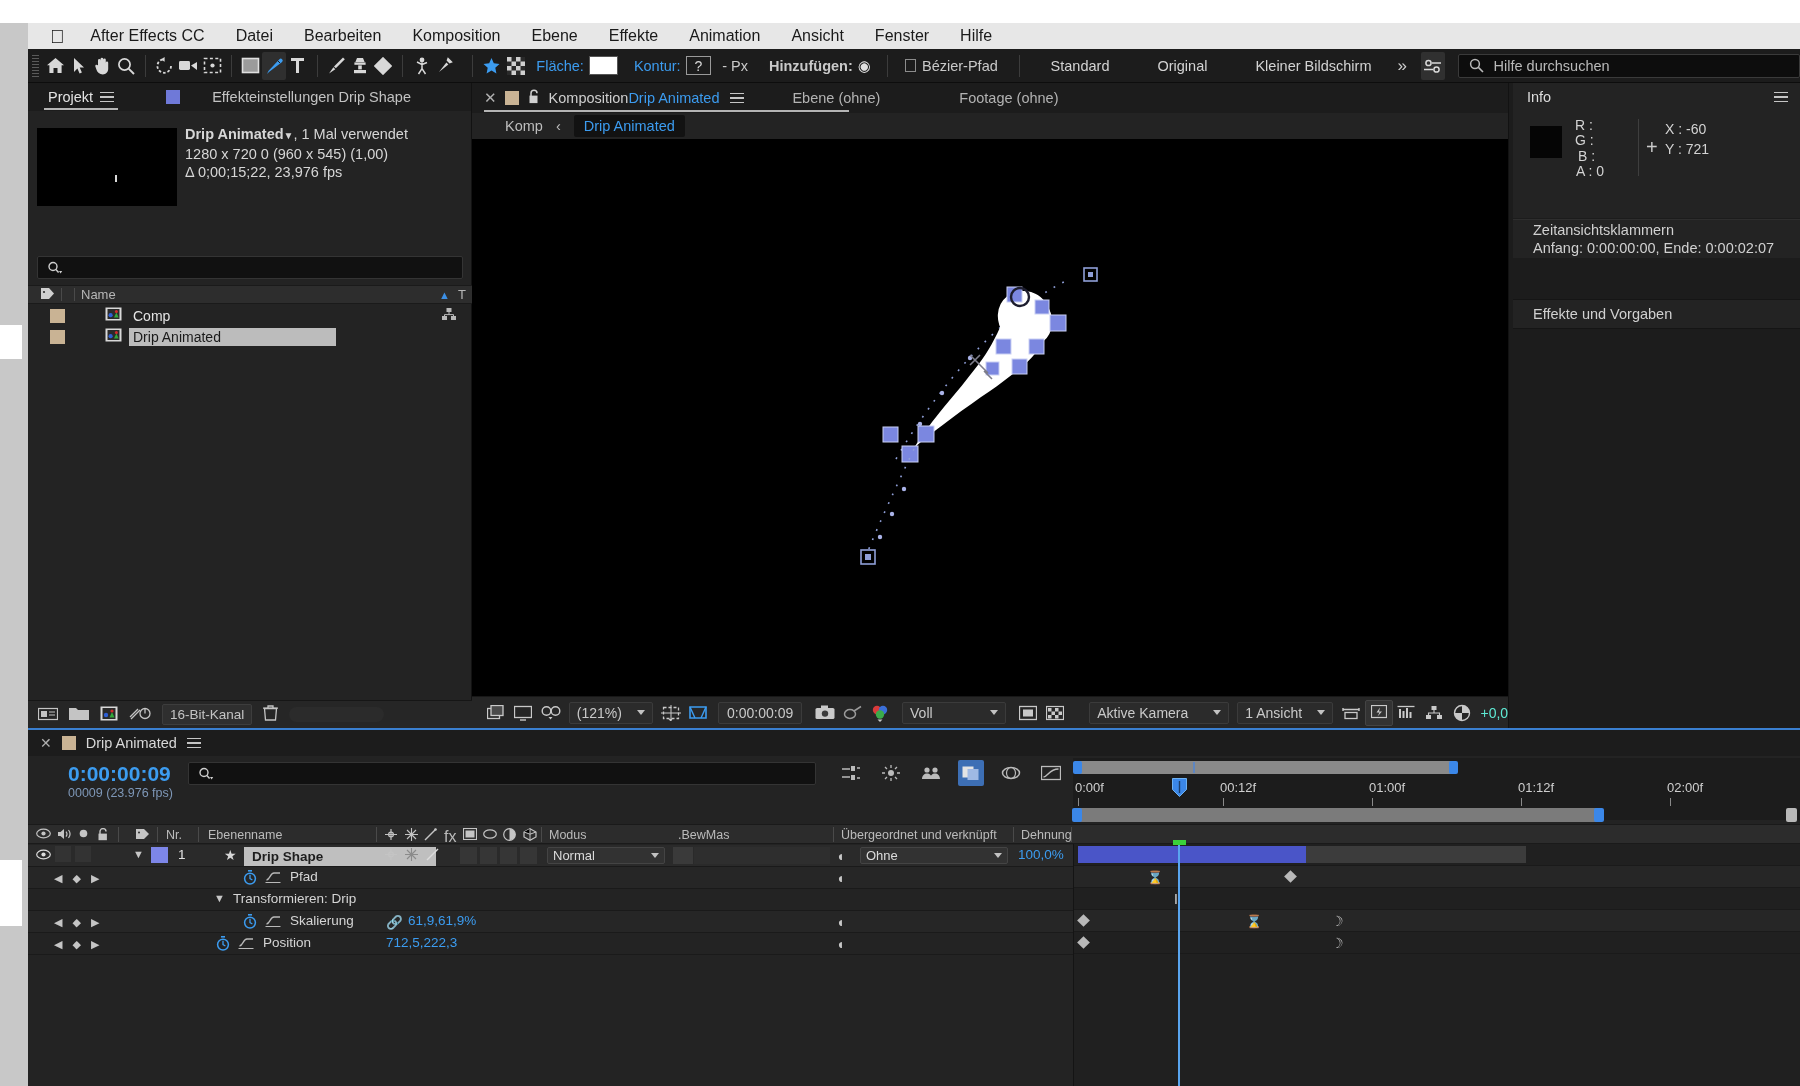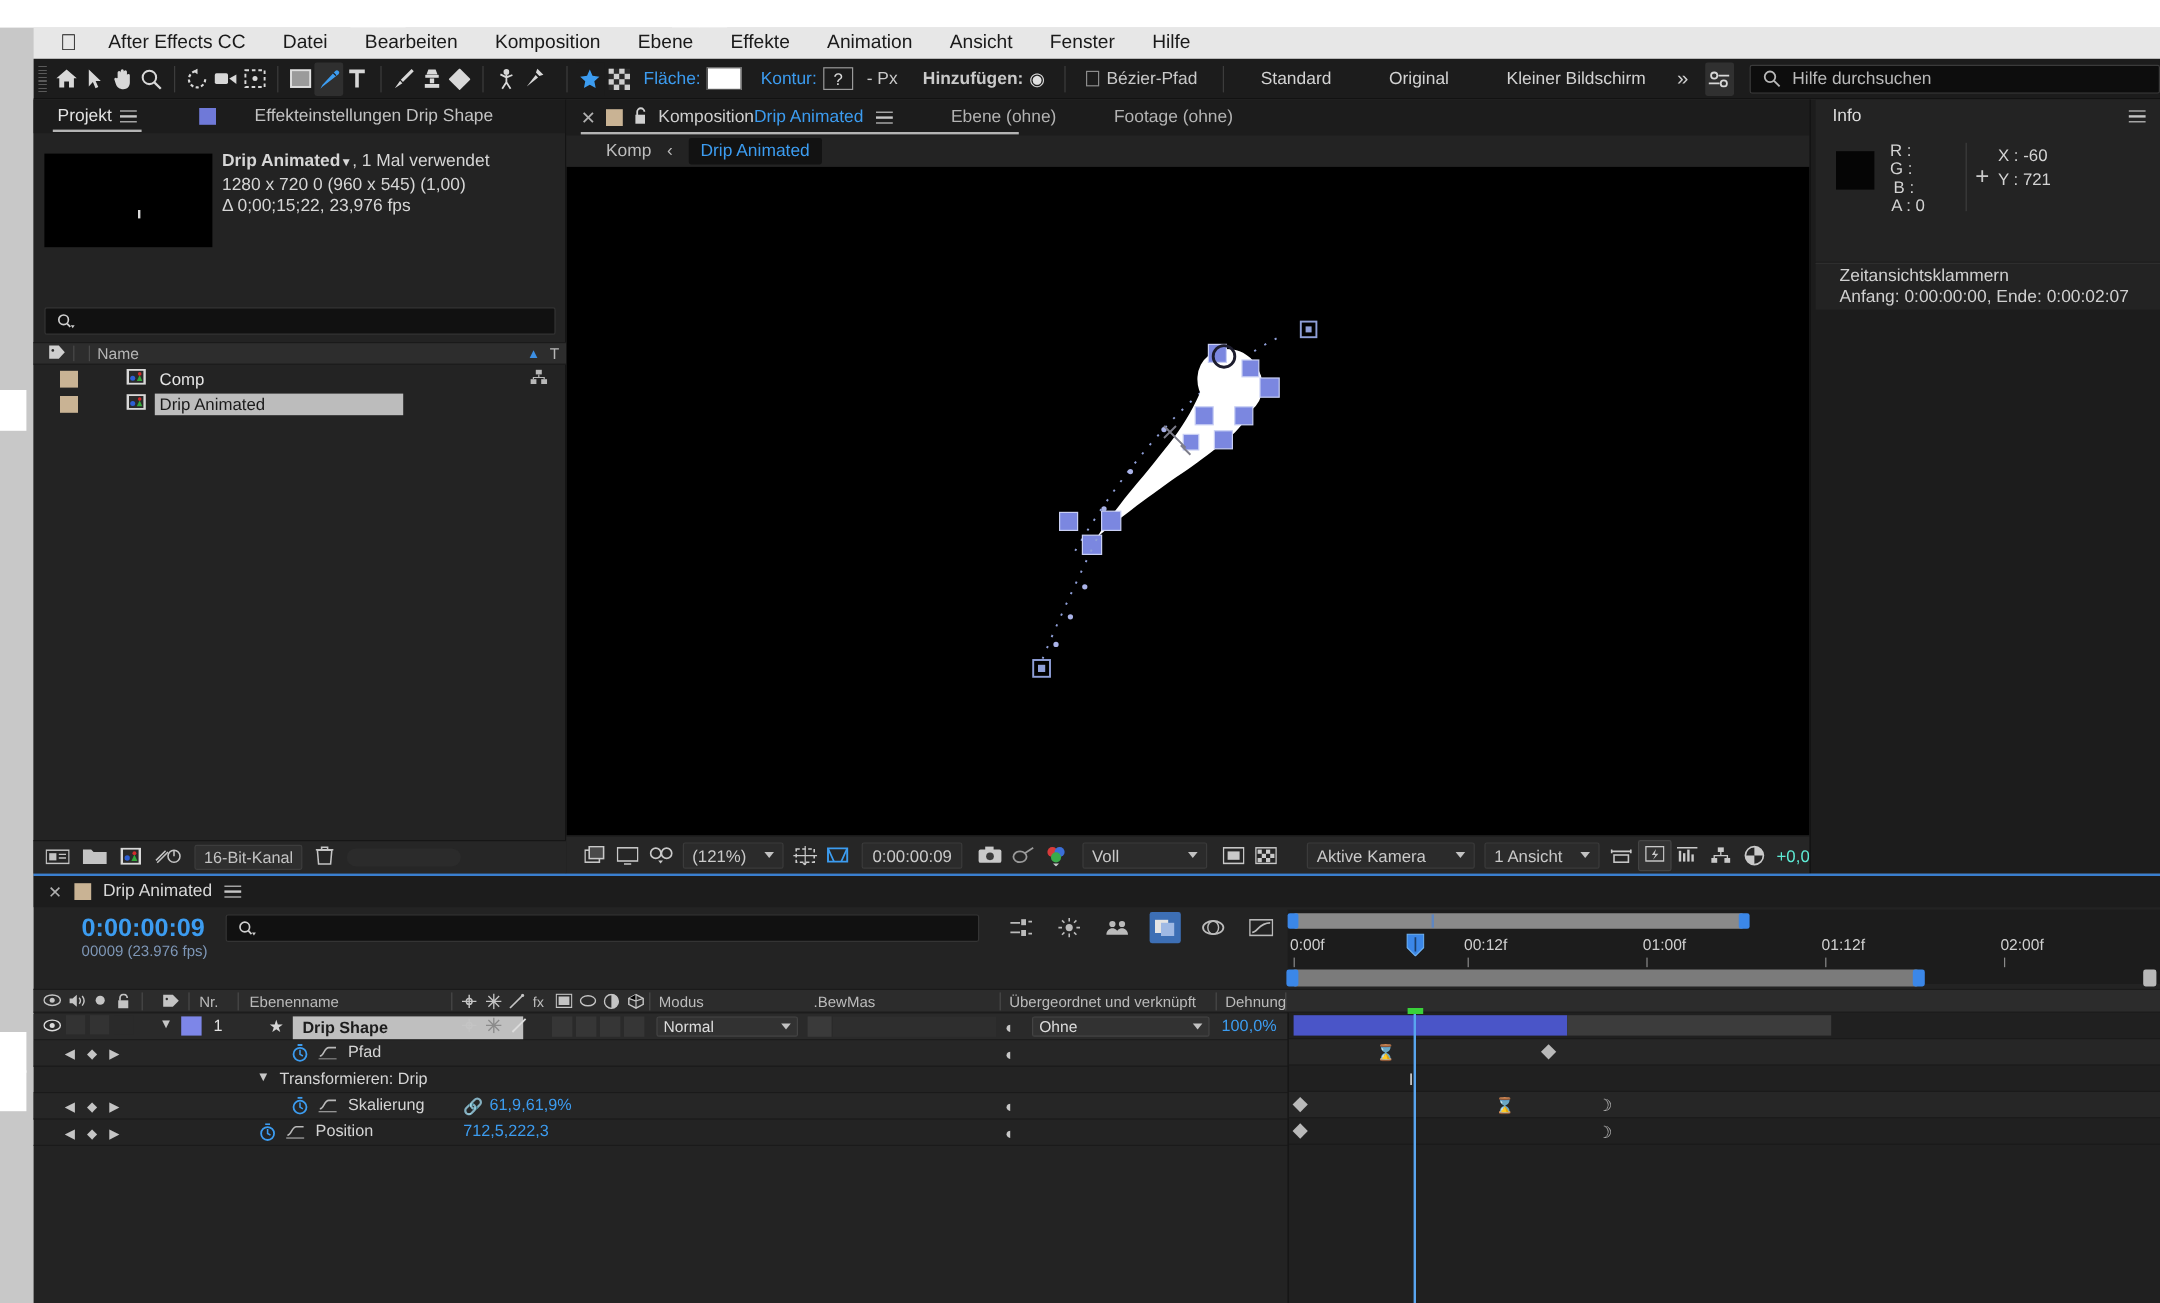--- a/index.html
+++ b/index.html
@@ -521,21 +521,21 @@
           <rect x="1.5" y="6.6" width="8" height="7.5" fill="#d0d0d0"></rect>
         </svg>
     </span>
     <span class="tab-title"><span>Komposition</span><b>Drip Animated</b></span>
     <span class="hamburger" style="margin-left:11px;">
         <i></i>
         <i></i>
         <i></i>
       </span>
     <span style="margin-left:48px;color:#b3b3b3;">Ebene (ohne)</span>
-    <span style="margin-left:48px;color:#b3b3b3;">Footage (ohne)</span>
+    <span style="margin-left:79px;color:#b3b3b3;">Footage (ohne)</span>
   </div>
   <div style="position:absolute;left:12px;top:27px;width:365px;height:2px;background:#b4b4b4;"></div>
 
   <div id="comp-breadcrumb">
     <span>Komp</span>
     <span>‹</span>
     <span class="crumb-active">Drip Animated</span>
   </div>
 
   <div id="comp-stage">
@@ -748,20 +748,23 @@
     <div id="info-xy">
       <div><span>X :</span> <span>-60</span></div>
       <div><span>Y :</span> <span>721</span></div>
     </div>
   </div>
 
   <div class="rs-sub" id="rs-zeit">
     <span>Zeitansichtsklammern</span>
     <span>Anfang: 0:00:00:00, Ende: 0:00:02:07</span>
   </div>
+  <div class="rs-sub" id="rs-effekte">
+    <span>Effekte und Vorgaben</span>
+  </div>
 </div>
 
 <div id="timeline">
 
   <div id="tl-tabbar">
     <span class="closex">✕</span>
     <span class="comp-chip"></span>
     <span>Drip Animated</span>
     <span class="hamburger">
         <i></i>
@@ -896,21 +899,21 @@
       <svg width="13" height="13" viewBox="0 0 13 13">
           <path d="M6.5 0v13M0 6.5h13M2 2l9 9M11 2l-9 9" stroke="#c4c4c4" stroke-width="1.1"></path>
         </svg>
     </span>
     <span class="c" style="left:396px;">
       <svg width="14" height="13" viewBox="0 0 14 13">
           <path d="M1 12 12 1" stroke="#c4c4c4" stroke-width="1.4"></path>
           <circle cx="11.5" cy="1.5" r="1.3" fill="#c4c4c4"></circle>
         </svg>
     </span>
-    <span class="c" style="left:416px;font-size:12px;">fx</span>
+    <span class="c" style="left:416px;font-size:16px;">fx</span>
     <span class="c" style="left:435px;">
       <svg width="14" height="12" viewBox="0 0 14 12">
           <rect x="0.5" y="0.5" width="13" height="11" fill="none" stroke="#c4c4c4" stroke-width="1.1"></rect>
           <path d="M2.5 2.5h9v7h-9z" fill="#c4c4c4"></path>
         </svg>
     </span>
     <span class="c" style="left:455px;">
       <svg width="14" height="12" viewBox="0 0 14 12">
           <ellipse cx="7" cy="6" rx="6.3" ry="4.2" fill="none" stroke="#c4c4c4" stroke-width="1.2"></ellipse>
         </svg>

